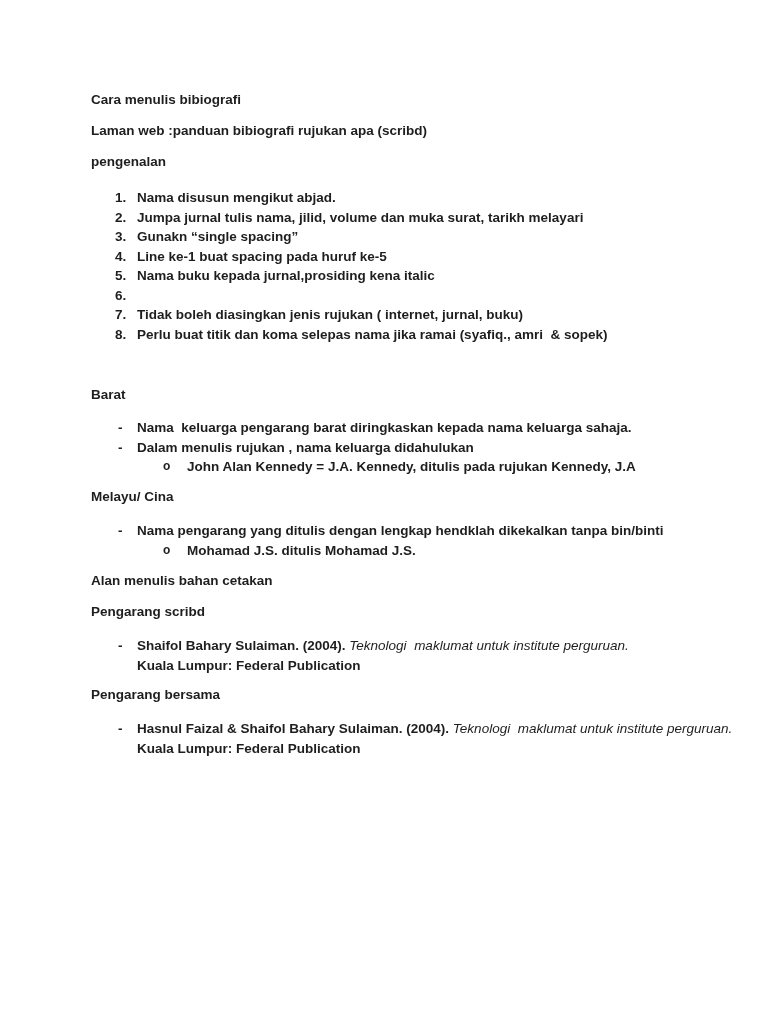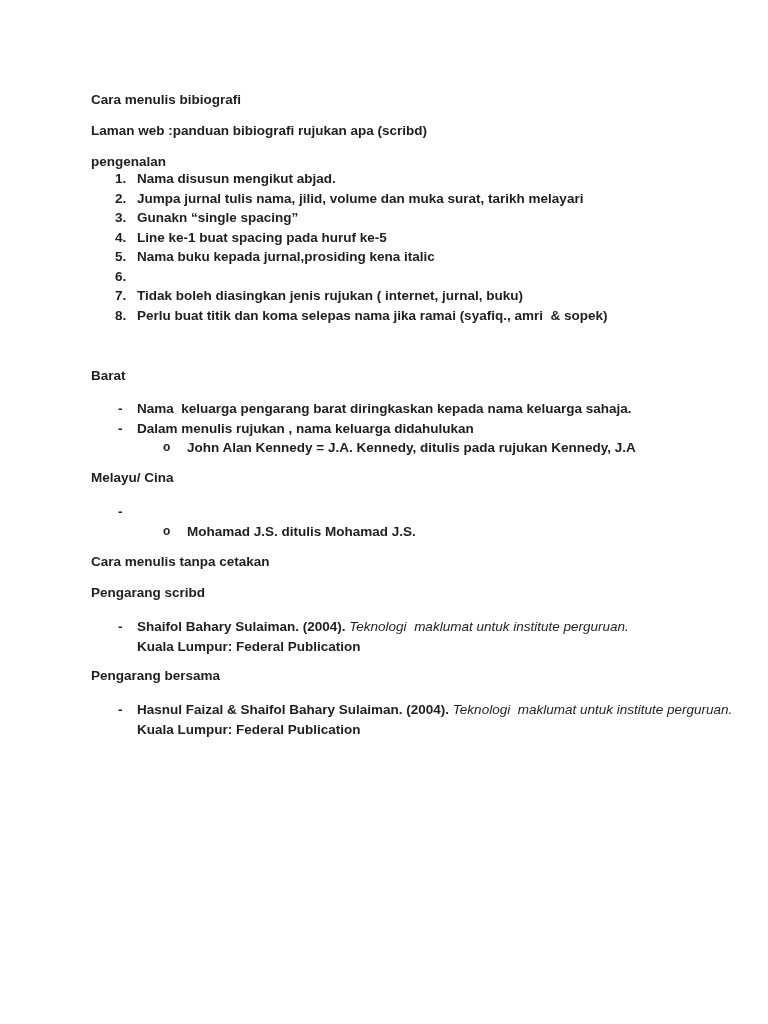--- a/index.html
+++ b/index.html
@@ -10,21 +10,21 @@
     font-family:"Liberation Sans", sans-serif;
     font-weight:700;
     font-size:13.5px;
     color:#1e1e1e;
     overflow:hidden;
   }
   .content { position:absolute; left:91px; top:92px; width:645px; }
   .h  { margin:0; line-height:15px; white-space:pre-wrap; }
   .mb16 { margin-bottom:16px; }
   .mb17 { margin-bottom:17px; }
-  .mb19 { }
+  .mb19 { margin-bottom:19px; }
   .mb43 { margin-bottom:43px; }
   .mb12 { margin-bottom:12.5px; }
   .mb13 { margin-bottom:13px; }
   .mb11 { margin-bottom:11px; }
   .li  { display:flex; line-height:19.5px; }
   .num { flex:none; width:22px; margin-left:24px; }
   .bul { display:flex; line-height:19.5px; }
   .marker { flex:none; }
   .dash { margin-left:27px; width:19px; }
   .circ { margin-left:72px; width:24px; font-size:12px; }
@@ -90,28 +90,29 @@
       <div class="bul">
           <span class="marker circ">o</span>
           <span class="txt">John Alan Kennedy = J.A. Kennedy, ditulis pada rujukan Kennedy, J.A</span>
         </div>
     </div>
 
     <p class="h mb17">Melayu/ Cina</p>
     <div class="mb13">
       <div class="bul">
           <span class="marker dash">-</span>
+          <span class="txt">Nama pengarang yang ditulis dengan lengkap hendklah dikekalkan tanpa bin/binti</span>
         </div>
       <div class="bul">
           <span class="marker circ">o</span>
           <span class="txt">Mohamad J.S. ditulis Mohamad J.S.</span>
         </div>
     </div>
 
-    <p class="h mb16">Cara menulis tanpa cetakan</p>
+    <p class="h mb16">Alan menulis bahan cetakan</p>
 
     <p class="h mb17">Pengarang scribd</p>
     <div class="bul cite mb11">
       <span class="marker dash">-</span>
       <div class="txt"><span>Shaifol Bahary Sulaiman. (2004). </span><span class="it">Teknologi  maklumat untuk institute perguruan.</span><br><span>Kuala Lumpur: Federal Publication</span></div>
     </div>
 
     <p class="h mb17">Pengarang bersama</p>
     <div class="bul cite">
       <span class="marker dash">-</span>

